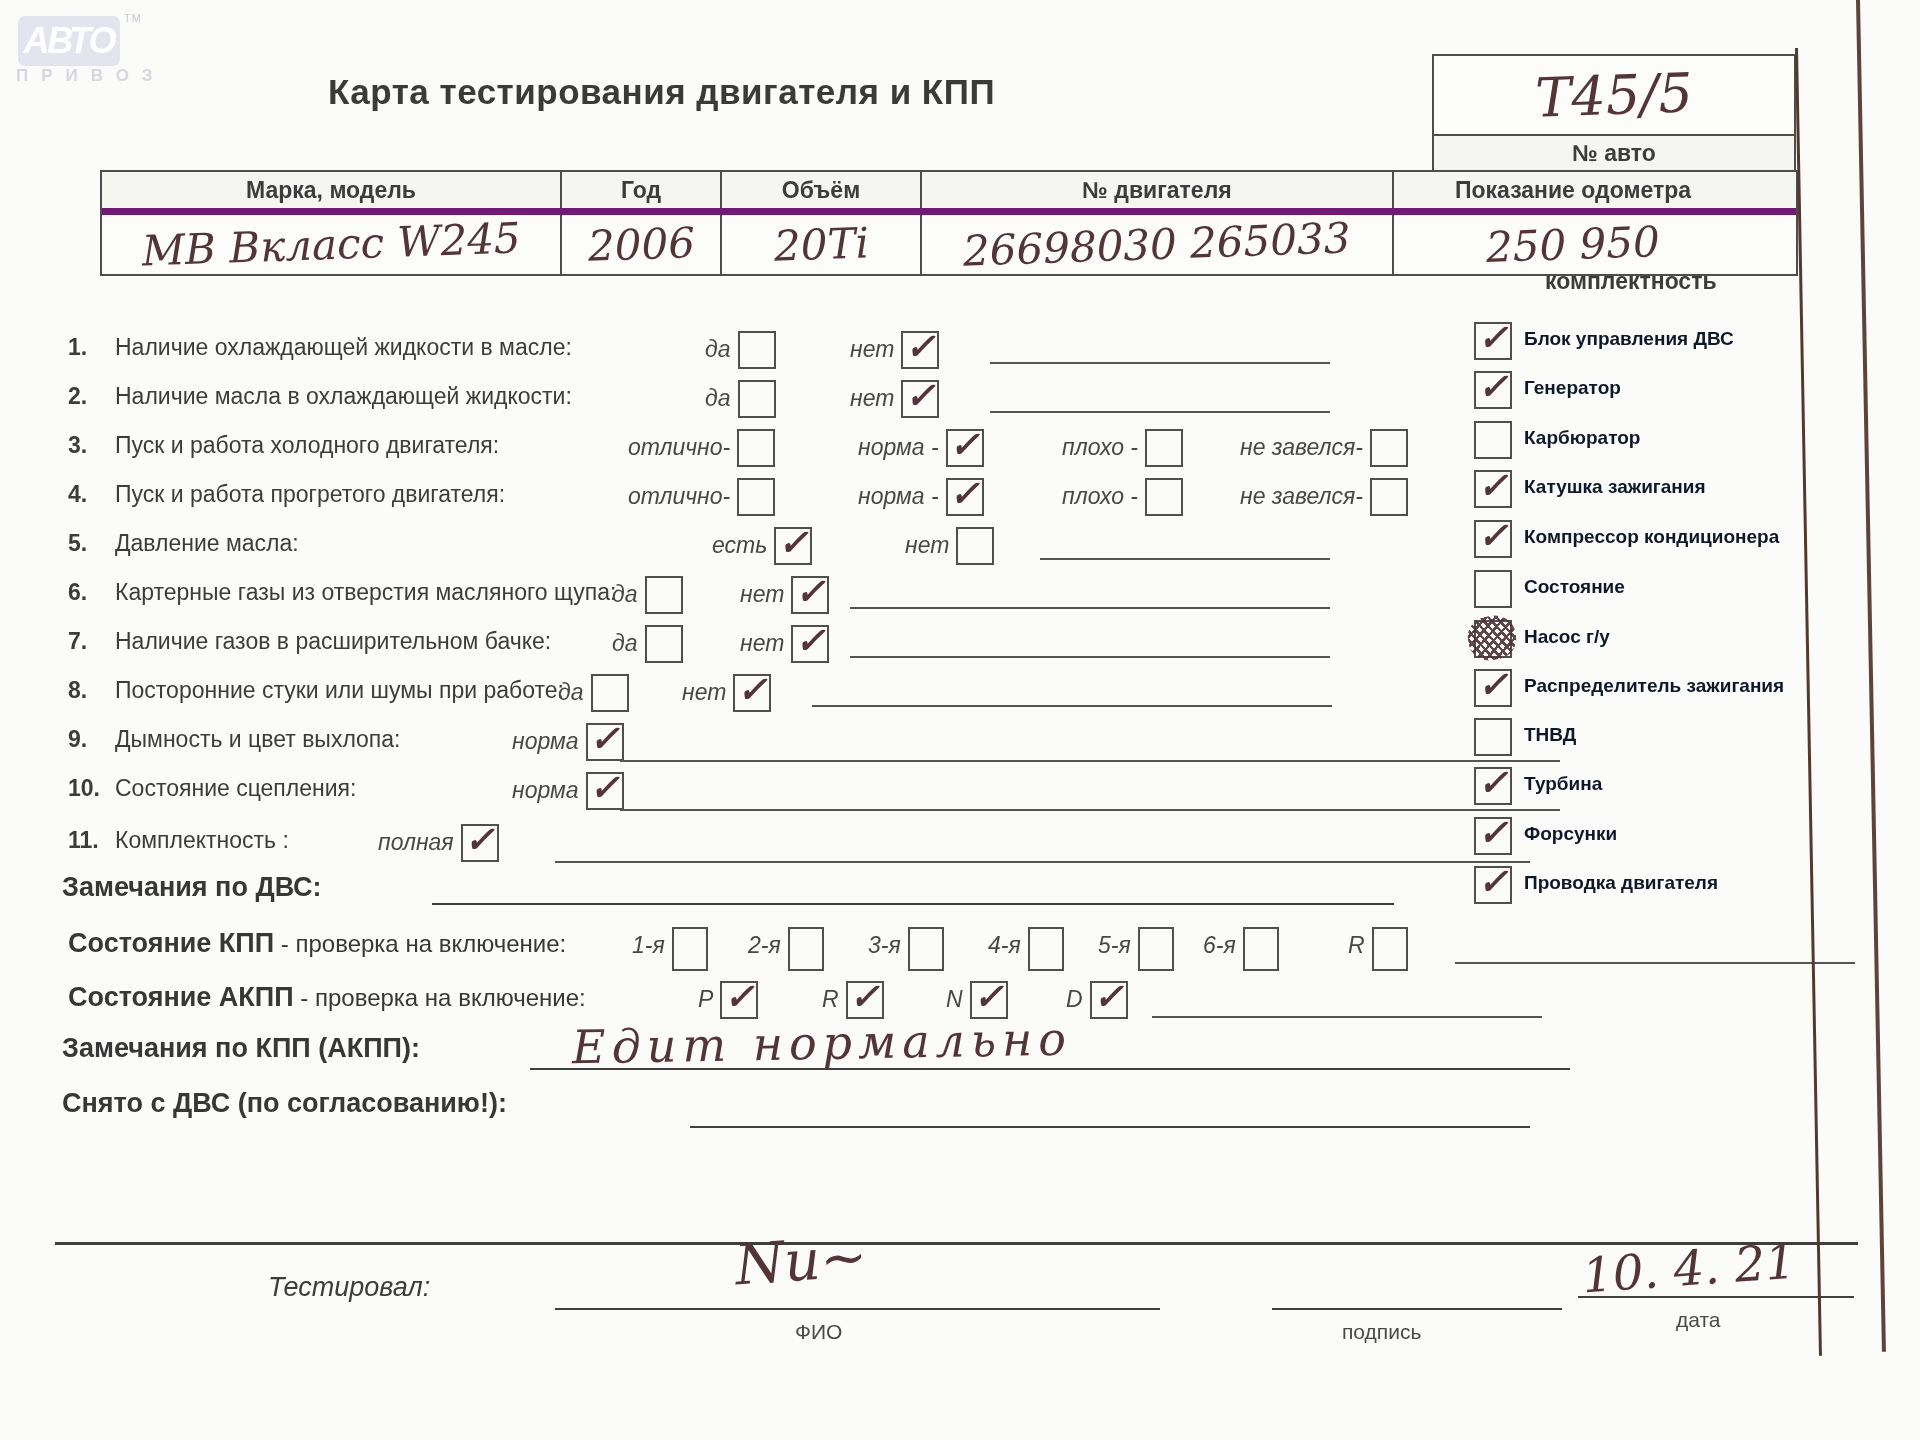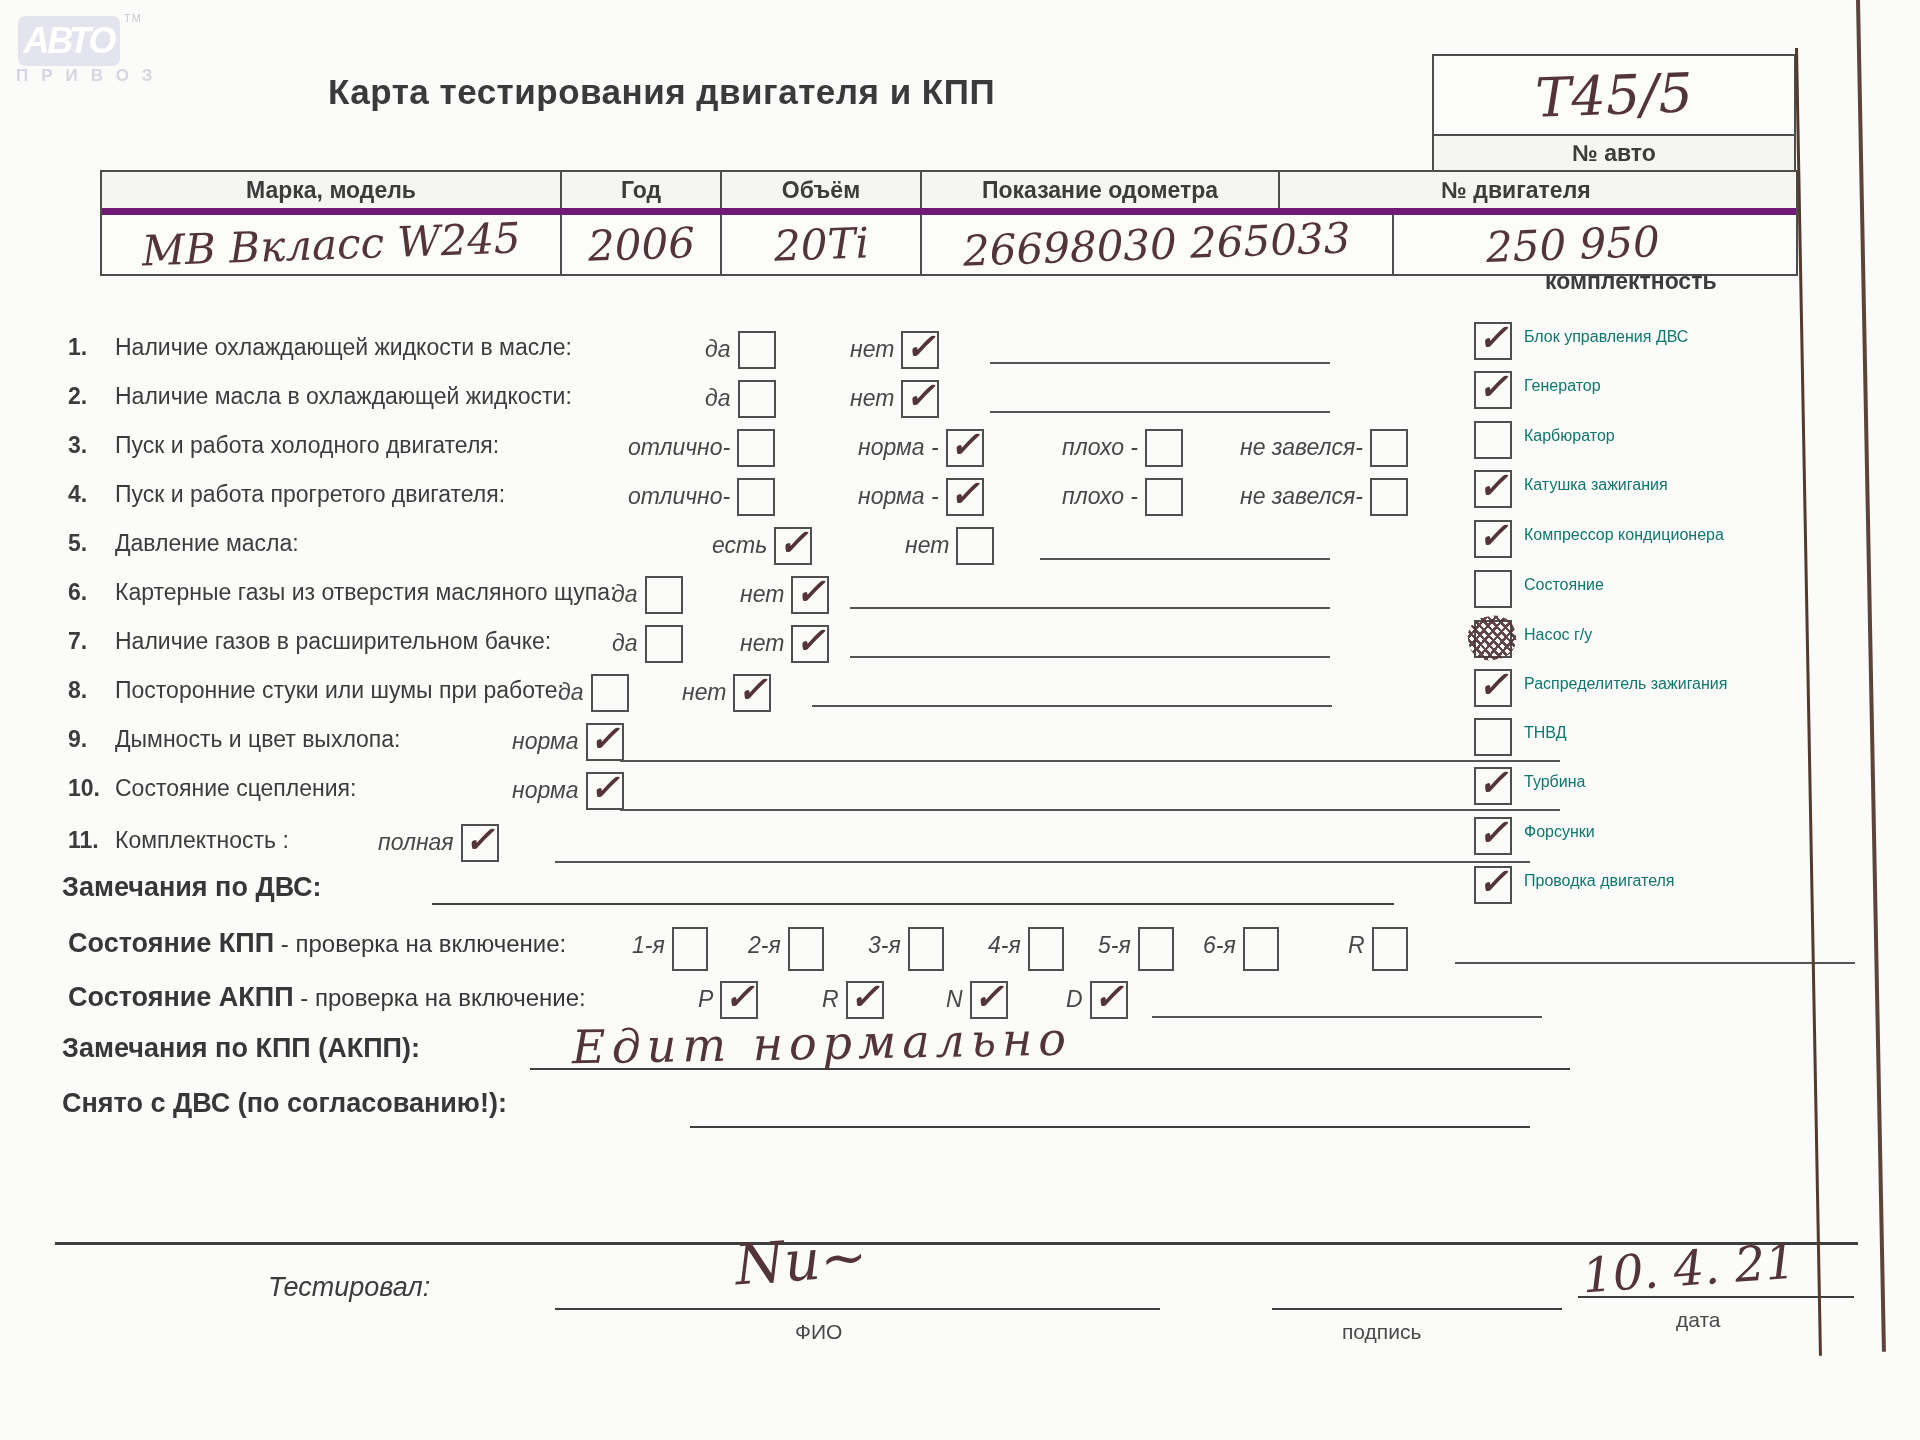--- a/index.html
+++ b/index.html
@@ -89,21 +89,21 @@
   
   .wline{position:absolute;border-bottom:2.5px solid #555;height:0;}
   .wline.dark{border-bottom-color:#3f3f3f;}
   
   .sec{position:absolute;font-weight:bold;font-size:27px;color:#373737;}
   .sec .rest{font-weight:normal;font-size:24px;}
   
   .eq-title{position:absolute;left:1545px;top:268px;font-weight:bold;font-size:23px;}
   .eq-row{position:absolute;left:1474px;width:440px;height:42px;}
   .eq-row .box{left:0;top:0;}
-  .eq-label{position:absolute;left:50px;top:6px;font-size:16px;white-space:nowrap;color:#0f766e;}
+  .eq-label{position:absolute;left:50px;top:6px;font-size:19px;white-space:nowrap;color:#0f172a;font-weight:bold;}
   
   .footer-rule{position:absolute;left:55px;top:1242px;width:1803px;border-bottom:3px solid #3e3e3e;}
   .tested{position:absolute;left:268px;top:1272px;font-weight:normal;font-style:italic;font-size:27px;}
   .caption{position:absolute;font-size:21px;color:#4a4a4a;}
   .signature{position:absolute;left:735px;top:1228px;font-size:56px;transform:rotate(-4deg);}
   .date-hand{position:absolute;left:1582px;top:1240px;font-size:48px;transform:rotate(-4deg);}
   
   .scanline{position:absolute;background:#55392f;}
   .scanline.a{left:1795px;top:48px;width:2.5px;height:1308px;transform:rotate(-1.05deg);transform-origin:top center;}
   .scanline.b{left:1856px;top:0px;width:3.5px;height:1352px;transform:rotate(-1.1deg);transform-origin:top center;opacity:.95;}
@@ -124,22 +124,22 @@
   <div class="navto">
     <div class="navto-value hand">Т45/5</div>
     <div class="navto-label">№ авто</div>
   </div>
 
   <div class="vtable">
     <div class="hrow">
       <div class="vcell c1">Марка, модель</div>
       <div class="vcell c2">Год</div>
       <div class="vcell c3">Объём</div>
+      <div class="vcell c4">№ двигателя</div>
       <div class="vcell c5">Показание одометра</div>
-      <div class="vcell c4">№ двигателя</div>
     </div>
     <div class="vrow">
       <div class="vcell c1 hand">
           <span>МВ Вкласс W245</span>
         </div>
       <div class="vcell c2 hand">
           <span>2006</span>
         </div>
       <div class="vcell c3 hand">
           <span>20Ti</span>

